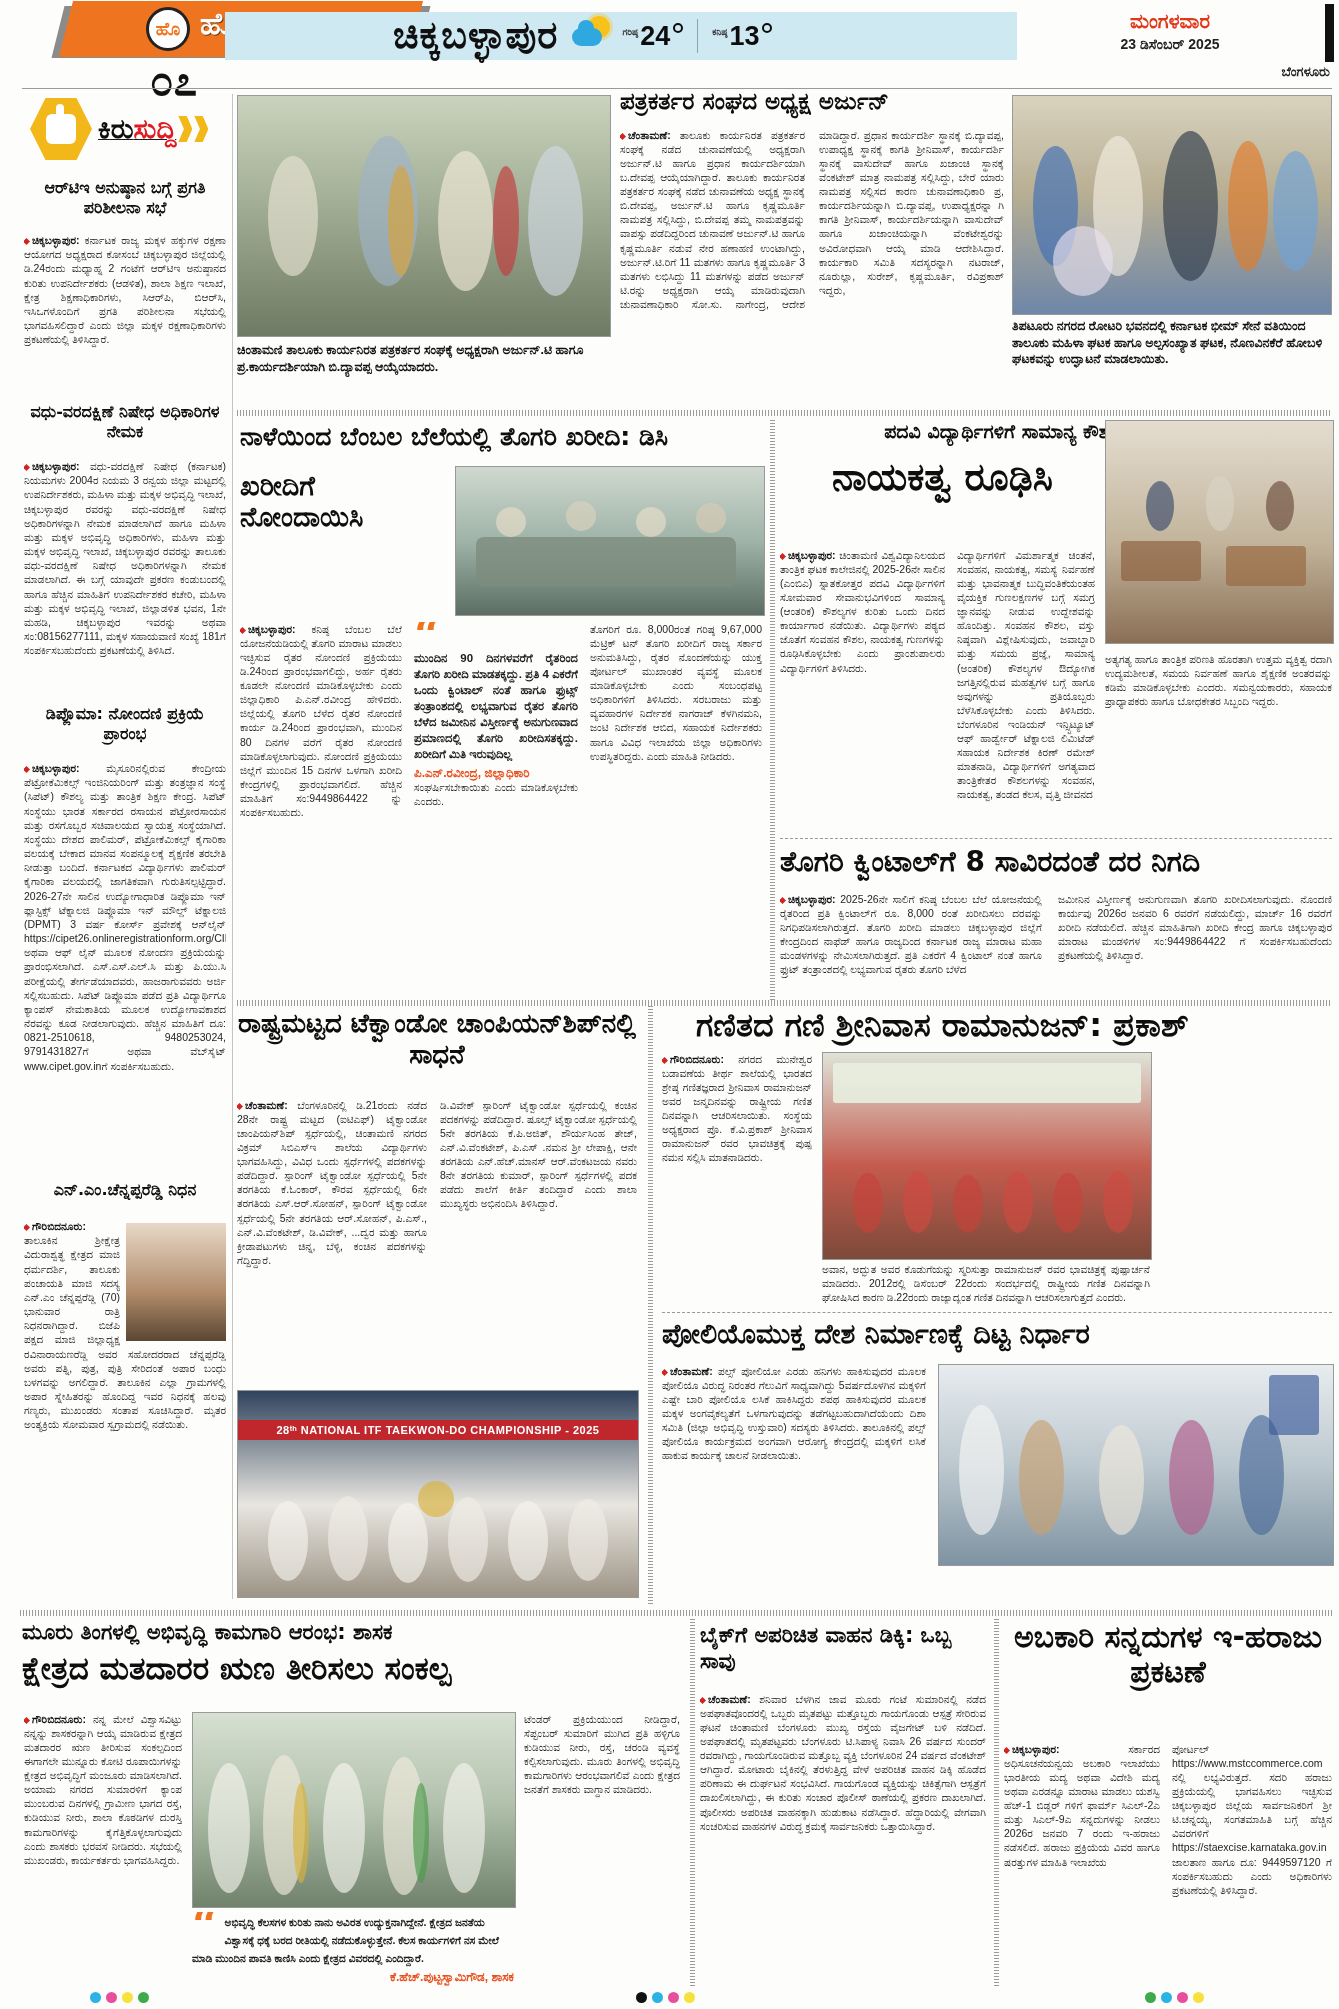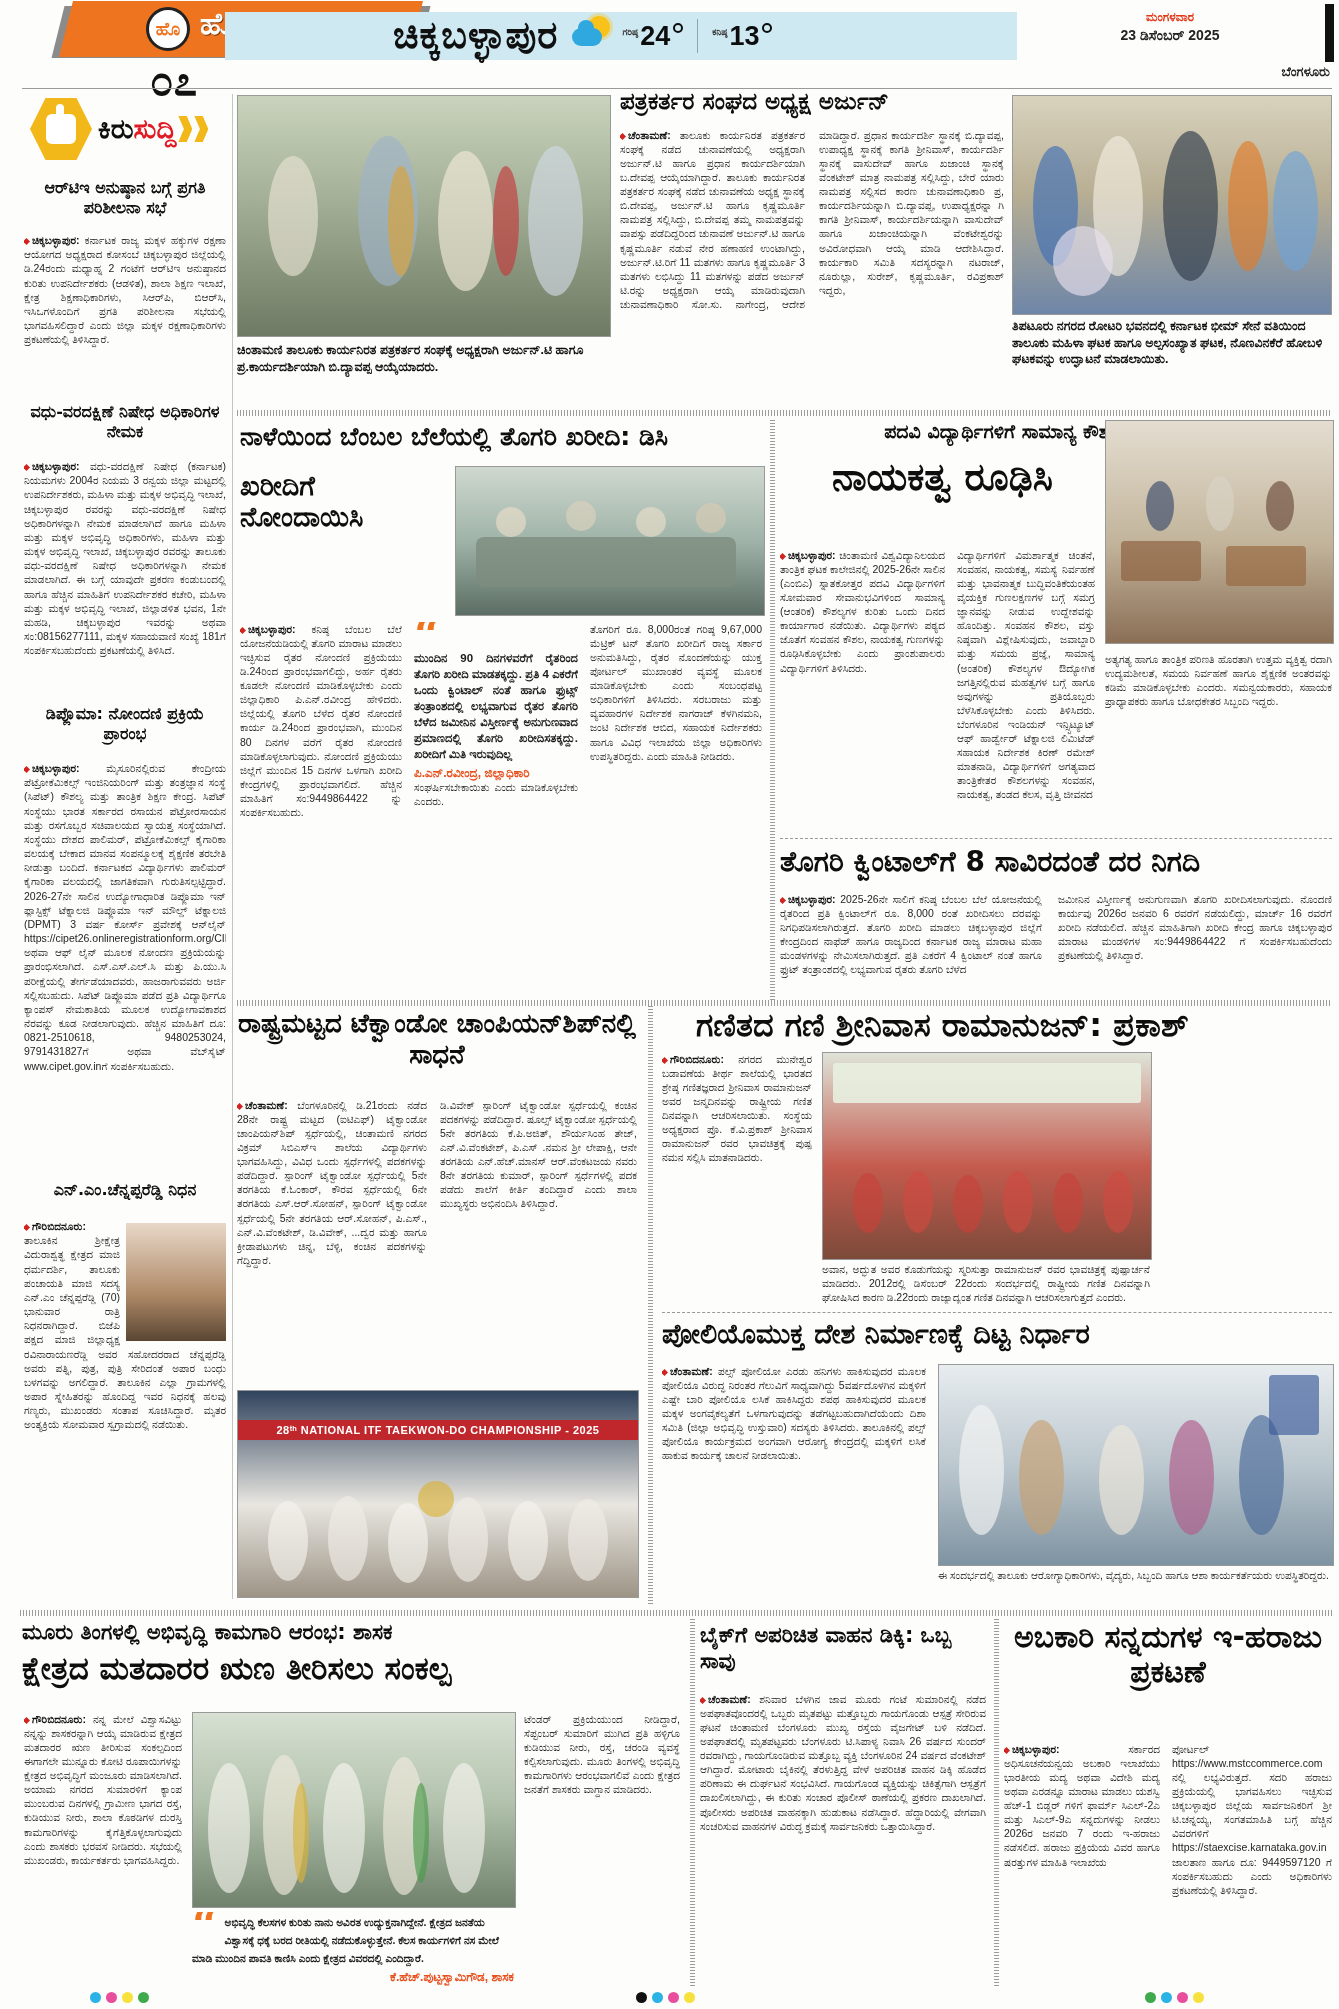--- a/index.html
+++ b/index.html
@@ -23,21 +23,21 @@
   .w-icon{position:relative;width:44px;height:40px;}
   .w-sun{position:absolute;left:16px;top:0;width:22px;height:22px;border-radius:50%;background:#f8c21a;box-shadow:0 0 0 3px rgba(248,194,26,.35);}
   .w-cloud{position:absolute;left:0;top:12px;width:30px;height:18px;border-radius:12px;background:#2fa8df;}
   .w-cloud:before{content:"";position:absolute;left:6px;top:-8px;width:16px;height:16px;border-radius:50%;background:#2fa8df;}
   .temp-group{display:flex;align-items:flex-start;gap:2px;}
   .temp-label{font-size:9px;font-weight:bold;color:#333;margin-top:4px;}
   .temp-val{font-size:27px;font-weight:bold;color:#0d0d0d;line-height:1;}
   .deg{display:inline-block;width:6px;height:6px;border:2px solid #0d0d0d;border-radius:50%;margin-left:1px;vertical-align:top;}
   .temp-div{width:1px;height:34px;background:#8aa6b0;margin:0 8px;}
   .mast-right{left:1020px;top:10px;width:300px;height:52px;text-align:center;}
-  .day-name{color:#e03818;font-weight:bold;font-size:12px;}
+  .day-name{color:#e03818;font-weight:bold;font-size:20px;}
   .date-line{color:#222;font-weight:bold;font-size:14px;margin-top:3px;}
   .black-bar{left:1325px;top:4px;width:9px;height:58px;background:#111;}
   .print-city{left:1150px;top:64px;width:180px;text-align:right;font-weight:bold;font-size:13px;color:#222;}
   .top-rule{left:22px;top:88px;width:1310px;height:1px;background:#9a9a9a;}
   .rail-rule{left:232px;top:94px;width:1px;height:1505px;background:#c4c4c4;}
   
   .hsep{height:6px;background:repeating-linear-gradient(90deg,#9b9b9b 0 1px,transparent 1px 3px);}
   .vsep{width:5px;background:repeating-linear-gradient(0deg,#9b9b9b 0 1px,transparent 1px 3px);}
   
   .headline{font-weight:bold;color:#0e0e0e;font-family:"DejaVu Sans","Liberation Sans",sans-serif;}
@@ -120,21 +120,21 @@
 
   <div class="abs mast-right">
     <div class="day-name">ಮಂಗಳವಾರ</div>
     <div class="date-line">23 ಡಿಸೆಂಬರ್ 2025</div>
   </div>
   <div class="abs black-bar"></div>
   <div class="abs print-city">ಬೆಂಗಳೂರು</div>
   <div class="abs top-rule"></div>
   <div class="abs rail-rule"></div>
 
-  <div class="abs" style="left:30px;top:98px;width:196px;display:flex;align-items:center;">
+  <div class="abs" style="left:30px;top:98px;width:196px;display:flex;align-items:center;text-decoration:underline;">
     <span class="hex">
         <span class="hand"></span>
       </span>
     <span style="margin-left:6px;">
       <span class="brand-black">ಕಿರು</span><span class="brand-red">ಸುದ್ದಿ</span>
     </span>
     <span class="chev"></span>
     <span class="chev"></span>
   </div>
 
@@ -271,21 +271,20 @@
     <span class="red-dot"></span><span class="dateline">ಚೆಂತಾಮಣೆ:</span> <span>ಪಲ್ಸ್ ಪೋಲಿಯೋ ಎರಡು ಹನಿಗಳು ಹಾಕಿಸುವುದರ ಮೂಲಕ ಪೋಲಿಯೊ ವಿರುದ್ಧ ನಿರಂತರ ಗೆಲುವಿಗೆ ಸಾಧ್ಯವಾಗಿದ್ದು 5ವರ್ಷದೊಳಗಿನ ಮಕ್ಕಳಿಗೆ ಎಷ್ಟೇ ಬಾರಿ ಪೋಲಿಯೊ ಲಸಿಕೆ ಹಾಕಿಸಿದ್ದರು ಶಪಥ ಹಾಕಿಸುವುದರ ಮೂಲಕ ಮಕ್ಕಳ ಅಂಗವೈಕಲ್ಯತೆಗೆ ಒಳಗಾಗುವುದನ್ನು ತಡೆಗಟ್ಟಬಹುದಾಗಿದೆಯೆಂದು ದಿಶಾ ಸಮಿತಿ (ಜಿಲ್ಲಾ ಅಭಿವೃದ್ಧಿ ಉಸ್ತುವಾರಿ) ಸದಸ್ಯರು ತಿಳಿಸಿದರು. ತಾಲೂಕಿನಲ್ಲಿ ಪಲ್ಸ್ ಪೋಲಿಯೊ ಕಾರ್ಯಕ್ರಮದ ಅಂಗವಾಗಿ ಆರೋಗ್ಯ ಕೇಂದ್ರದಲ್ಲಿ ಮಕ್ಕಳಿಗೆ ಲಸಿಕೆ ಹಾಕುವ ಕಾರ್ಯಕ್ಕೆ ಚಾಲನೆ ನೀಡಲಾಯಿತು.</span>
   </div>
   <div class="abs photo ph-clinic" style="left:938px;top:1364px;width:394px;height:200px;border:1px solid #999;">
     <span class="blob" style="left:20px;top:40px;width:45px;height:130px;background:#f6f6f4;"></span>
     <span class="blob" style="left:80px;top:55px;width:45px;height:115px;background:#c8a070;"></span>
     <span class="blob" style="left:160px;top:60px;width:45px;height:110px;background:#f0e8dc;"></span>
     <span class="blob" style="left:230px;top:55px;width:45px;height:115px;background:#b05a8a;"></span>
     <span class="blob" style="left:300px;top:50px;width:45px;height:120px;background:#4a6a9a;"></span>
     <span class="blob" style="left:330px;top:10px;width:50px;height:60px;background:#3a5a9a;border-radius:4px;"></span>
   </div>
-  <div class="abs body-text" style="left:938px;top:1568px;width:394px;height:34px;">ಈ ಸಂದರ್ಭದಲ್ಲಿ ತಾಲೂಕು ಆರೋಗ್ಯಾಧಿಕಾರಿಗಳು, ವೈದ್ಯರು, ಸಿಬ್ಬಂದಿ ಹಾಗೂ ಆಶಾ ಕಾರ್ಯಕರ್ತೆಯರು ಉಪಸ್ಥಿತರಿದ್ದರು.</div>
 
   <div class="abs hsep" style="left:20px;top:1610px;width:1312px;"></div>
 
   <div class="abs headline" style="left:22px;top:1650px;width:660px;font-size:31px;white-space:nowrap;">ಕ್ಷೇತ್ರದ ಮತದಾರರ ಋಣ ತೀರಿಸಲು ಸಂಕಲ್ಪ</div>
   <div class="abs headline" style="left:22px;top:1620px;width:660px;font-size:21px;white-space:nowrap;">ಮೂರು ತಿಂಗಳಲ್ಲಿ ಅಭಿವೃದ್ಧಿ ಕಾಮಗಾರಿ ಆರಂಭ: ಶಾಸಕ</div>
   <div class="abs body-text" style="left:24px;top:1712px;width:158px;height:272px;">
     <span class="red-dot"></span><span class="dateline">ಗೌರಿಬಿದನೂರು:</span> <span>ನನ್ನ ಮೇಲೆ ವಿಶ್ವಾಸವಿಟ್ಟು ನನ್ನನ್ನು ಶಾಸಕರನ್ನಾಗಿ ಆಯ್ಕೆ ಮಾಡಿರುವ ಕ್ಷೇತ್ರದ ಮತದಾರರ ಋಣ ತೀರಿಸುವ ಸಂಕಲ್ಪದಿಂದ ಈಗಾಗಲೇ ಮುನ್ನೂರು ಕೋಟಿ ರೂಪಾಯಿಗಳನ್ನು ಕ್ಷೇತ್ರದ ಅಭಿವೃದ್ಧಿಗೆ ಮಂಜೂರು ಮಾಡಿಸಲಾಗಿದೆ. ಅಯಾಮ ನಗರದ ಸುಮಾರಳಿಗೆ ಕ್ಯಾಂಪ ಮುಂಬರುವ ದಿನಗಳಲ್ಲಿ ಗ್ರಾಮೀಣ ಭಾಗದ ರಸ್ತೆ, ಕುಡಿಯುವ ನೀರು, ಶಾಲಾ ಕೊಠಡಿಗಳ ದುರಸ್ತಿ ಕಾಮಗಾರಿಗಳನ್ನು ಕೈಗೆತ್ತಿಕೊಳ್ಳಲಾಗುವುದು ಎಂದು ಶಾಸಕರು ಭರವಸೆ ನೀಡಿದರು. ಸಭೆಯಲ್ಲಿ ಮುಖಂಡರು, ಕಾರ್ಯಕರ್ತರು ಭಾಗವಹಿಸಿದ್ದರು.</span>
   </div>
   <div class="abs photo ph-crowd" style="left:192px;top:1712px;width:322px;height:194px;border:1px solid #999;">
     <span class="blob" style="left:15px;top:50px;width:42px;height:130px;background:#f4f2ec;"></span>

